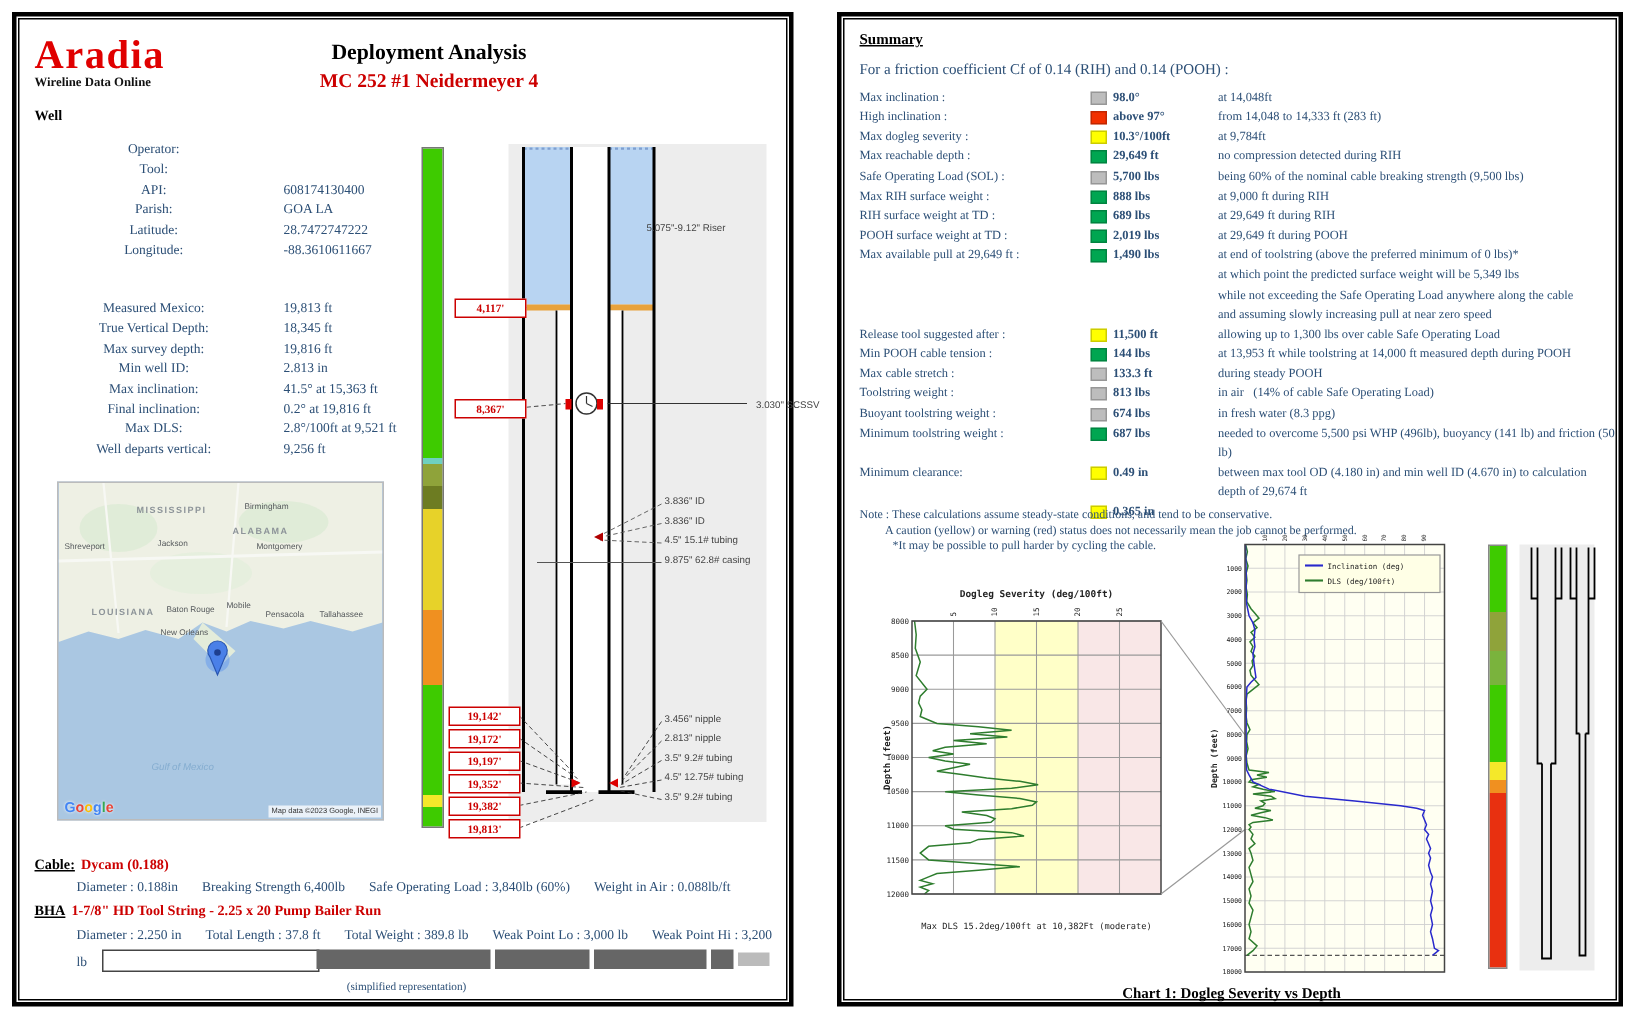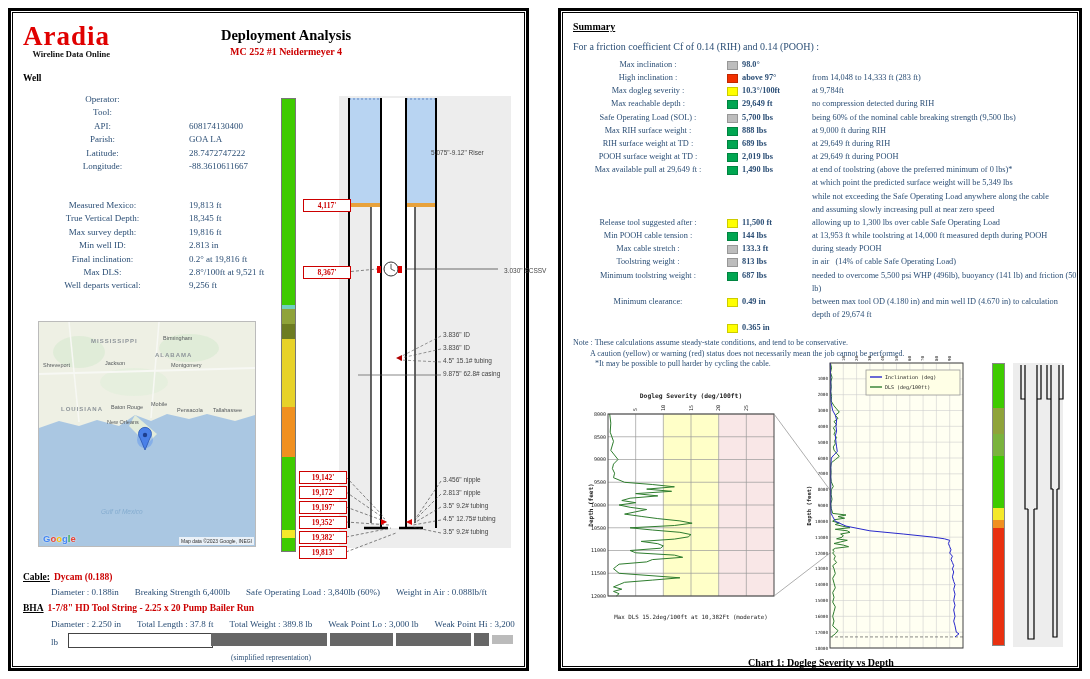--- a/index.html
+++ b/index.html
@@ -5,23 +5,23 @@
   html,body{margin:0;padding:0;background:#fff;width:1090px;height:679px;position:relative;
     font-family:"Liberation Serif",serif;}
   .page{position:absolute;background:#fff;border:3px solid #000;box-sizing:border-box;}
   .page-inner{position:absolute;inset:1px;border:1px solid #000;pointer-events:none;}
   #page1{left:8px;top:8px;width:521px;height:663px;}
   #page2{left:558px;top:8px;width:524px;height:663px;}
   .abs{position:absolute;}
   .navy{color:#2c4f76;}
   
   .logo-title{font-size:27px;font-weight:bold;color:#e00000;letter-spacing:1px;line-height:26px;}
-  .logo-sub{font-size:8.5px;font-weight:bold;color:#111;text-align:right;}
+  .logo-sub{font-size:8.5px;font-weight:bold;color:#111;}
   .doc-title{font-size:14.5px;font-weight:bold;color:#000;text-align:center;}
-  .doc-sub{font-size:10px;font-weight:bold;color:#cc0000;text-align:center;margin-top:2px;}
+  .doc-sub{font-size:13px;font-weight:bold;color:#cc0000;text-align:center;margin-top:2px;}
   .sec-head{font-size:9.5px;font-weight:bold;color:#000;text-align:center;}
   .sec-head.u{text-decoration:underline;}
   
   .irow{display:grid;grid-template-columns:168px auto;line-height:13.4px;font-size:9px;}
   .ilabel{text-align:center;padding-right:5px;}
   .ivalue{text-align:left;}
   
   .redbox{position:absolute;width:46px;height:11px;border:1px solid #cc0000;color:#cc0000;
     font-size:7.5px;font-weight:bold;text-align:center;line-height:11px;background:#fff;}
   .complabel{position:absolute;font-size:6.5px;color:#444;font-family:"Liberation Sans",sans-serif;white-space:nowrap;}
@@ -36,21 +36,21 @@
   .gmap-logo{position:absolute;left:4px;bottom:2px;font-size:9.5px;font-weight:bold;
     font-family:"Liberation Sans",sans-serif;text-shadow:0 0 2px #fff;}
   
   .propline span{margin-right:16px;font-size:9px;}
   .red-name{color:#cc0000;font-weight:bold;font-size:9.5px;}
   .bha-seg{position:absolute;height:13px;top:622px;}
   .caption-small{font-size:7.5px;text-align:center;}
   
   .srow{display:grid;grid-template-columns:152px 13px 68px auto;column-gap:2px;
     line-height:13.15px;font-size:8.3px;}
-  .slabel{text-align:center;padding-right:2px;}
+  .slabel{text-align:left;padding-right:2px;}
   .sbox{width:9px;height:7px;margin-top:3px;border:0.5px solid #00000033;}
   .sval{font-weight:bold;}
   .note-line{font-size:8px;line-height:10.5px;}
   .chart-caption{font-size:10px;font-weight:bold;color:#000;text-align:center;}
   svg text{font-family:"DejaVu Sans Mono",monospace;}
 </style>
 </head>
 <body>
 
 <div class="page" id="page1">
@@ -103,20 +103,24 @@
         <span class="ilabel">True Vertical Depth:</span>
         <span class="ivalue">18,345 ft</span>
       </div>
       <div class="irow">
         <span class="ilabel">Max survey depth:</span>
         <span class="ivalue">19,816 ft</span>
       </div>
       <div class="irow">
         <span class="ilabel">Min well ID:</span>
         <span class="ivalue">2.813 in</span>
+      </div>
+      <div class="irow">
+        <span class="ilabel">Max inclination:</span>
+        <span class="ivalue">41.5° at 15,363 ft</span>
       </div>
       <div class="irow">
         <span class="ilabel">Final inclination:</span>
         <span class="ivalue">0.2° at 19,816 ft</span>
       </div>
       <div class="irow">
         <span class="ilabel">Max DLS:</span>
         <span class="ivalue">2.8°/100ft at 9,521 ft</span>
       </div>
       <div class="irow">
@@ -270,20 +274,21 @@
   <div class="page-inner"></div>
 
   <div class="abs sec-head u" style="left:12px;top:10px;font-size:10px;">Summary</div>
   <div class="abs navy" style="left:12px;top:30px;font-size:10px;">For a friction coefficient Cf of 0.14 (RIH) and 0.14 (POOH) :</div>
 
   <div class="abs navy" id="summary-rows" style="left:12px;top:47px;width:504px;">
       <div class="srow">
         <span class="slabel">Max inclination :</span>
         <span class="sbox" style="background: rgb(189, 189, 189);"></span>
         <span class="sval">98.0°</span>
+        <span class="sdesc">at 14,048ft</span>
       </div>
       <div class="srow">
         <span class="slabel">High inclination :</span>
         <span class="sbox" style="background: rgb(242, 48, 0);"></span>
         <span class="sval">above 97°</span>
         <span class="sdesc">from 14,048 to 14,333 ft (283 ft)</span>
       </div>
       <div class="srow">
         <span class="slabel">Max dogleg severity :</span>
         <span class="sbox" style="background: rgb(255, 255, 0);"></span>
@@ -360,20 +365,26 @@
         <span class="slabel">Max cable stretch :</span>
         <span class="sbox" style="background: rgb(189, 189, 189);"></span>
         <span class="sval">133.3 ft</span>
         <span class="sdesc">during steady POOH</span>
       </div>
       <div class="srow">
         <span class="slabel">Toolstring weight :</span>
         <span class="sbox" style="background: rgb(189, 189, 189);"></span>
         <span class="sval">813 lbs</span>
         <span class="sdesc">in air&nbsp;&nbsp;&nbsp;(14% of cable Safe Operating Load)</span>
+      </div>
+      <div class="srow">
+        <span class="slabel">Buoyant toolstring weight :</span>
+        <span class="sbox" style="background: rgb(189, 189, 189);"></span>
+        <span class="sval">674 lbs</span>
+        <span class="sdesc">in fresh water (8.3 ppg)</span>
       </div>
       <div class="srow">
         <span class="slabel">Minimum toolstring weight :</span>
         <span class="sbox" style="background: rgb(0, 166, 81);"></span>
         <span class="sval">687 lbs</span>
         <span class="sdesc">needed to overcome 5,500 psi WHP (496lb), buoyancy (141 lb) and friction (50 lb)</span>
       </div>
       <div class="srow">
         <span class="slabel">Minimum clearance:</span>
         <span class="sbox" style="background: rgb(255, 255, 0);"></span>

